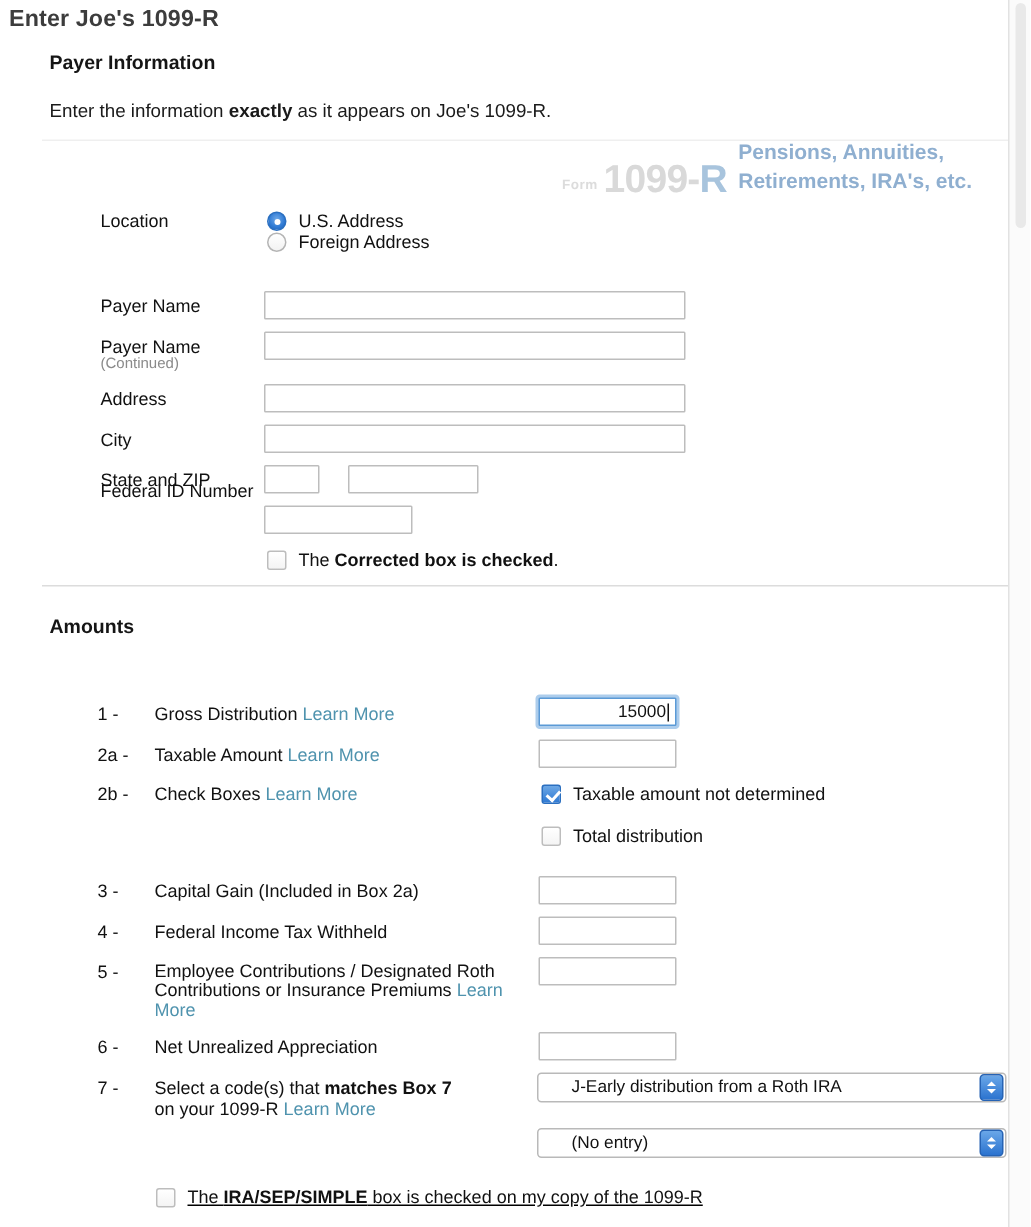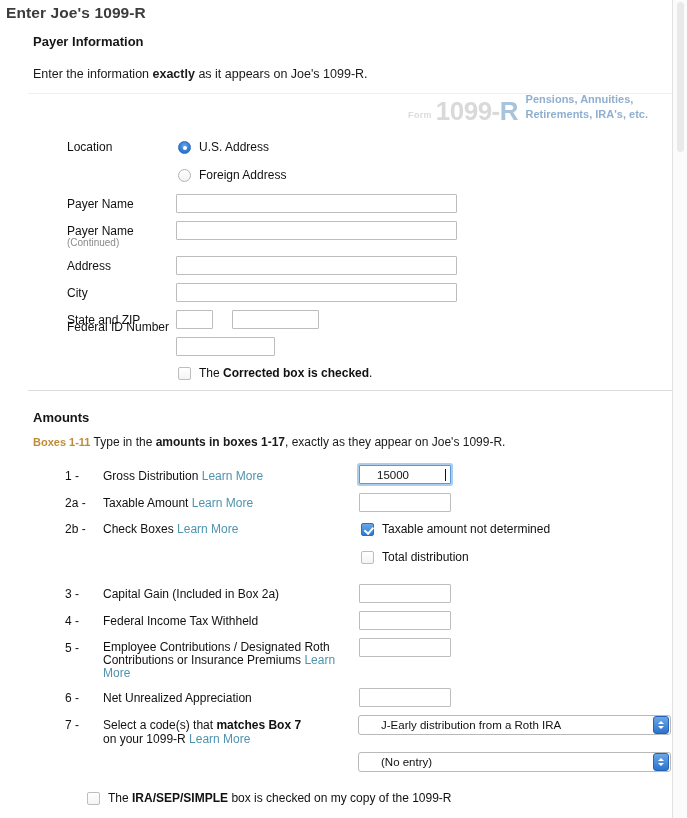--- a/index.html
+++ b/index.html
@@ -87,21 +87,21 @@
   }
   .fb-num {
     font-size: 26px; color: #d9d9d9; font-weight: bold;
     line-height: 1; letter-spacing: -.5px;
   }
   .fb-r {
     font-size: 26px; color: #a8c4dd; font-weight: bold;
     line-height: 1;
   }
   .fb-desc {
-    font-size: 11px; color: #8fafd0; font-weight: bold;
+    font-size: 14px; color: #8fafd0; font-weight: bold;
     line-height: 1.35; margin-left: 7px; margin-bottom: 2px;
   }
 
   
   .row-label {
     position: absolute;
     font-size: 12px; color: #111;
   }
   .sub-label {
     display: block;
@@ -238,21 +238,21 @@
       </div>
     </div>
 
     <div class="row-label" style="left:67px; top:140px;">Location</div>
 
     <div class="radio-wrap" style="left:178px; top:140px;text-align:center;">
       <span class="radio checked"></span>
       <span class="radio-label">U.S. Address</span>
     </div>
 
-    <div class="radio-wrap" style="left:178px; top:168px;">
+    <div class="radio-wrap" style="left:178px; top:154px;">
       <span class="radio"></span>
       <span class="radio-label">Foreign Address</span>
     </div>
 
     <div class="row-label" style="left:67px; top:197px;">Payer Name</div>
     <input class="tinput" style="left: 176px; top: 194px; width: 281px;" value="">
 
     <div class="row-label" style="left:67px; top:224px;">
       <span>Payer Name</span>
       <span class="sub-label">(Continued)</span>
@@ -274,30 +274,27 @@
 
     <div class="cb-wrap" style="left:178px; top:366px;">
       <span class="cbox"></span>
       <span class="cb-label"><span>The </span><b>Corrected box is checked</b><span>.</span></span>
     </div>
 
     <div class="divider" id="div-mid"></div>
 
     <div class="section-head" id="amounts-head">Amounts</div>
 
-    <div class="amounts-intro">
-      <span class="boxes-tag">Boxes 1-11</span><span> Type in the </span><b>amounts in boxes 1-17</b><span>, exactly as they appear on Joe's 1099-R.</span>
-    </div>
 
     <div class="row-label" style="left:65px; top:469px;">1 -</div>
     <div class="row-label" style="left:103px; top:469px;">
       <span>Gross Distribution</span>
       <span class="lm">Learn More</span>
     </div>
-    <div class="tinput amount focused" style="left:359px; top:465px; width:92px; display:flex; align-items:center; justify-content:flex-end;gap:35px;">
+    <div class="tinput amount focused" style="left:359px; top:465px; width:92px; display:flex; align-items:center; justify-content:flex-end;">
       <span>15000</span>
         <span class="caret"></span>
     </div>
 
     <div class="row-label" style="left:65px; top:496px;">2a -</div>
     <div class="row-label" style="left:103px; top:496px;">
       <span>Taxable Amount</span>
       <span class="lm">Learn More</span>
     </div>
     <input class="tinput amount" style="left: 359px; top: 493px; width: 92px;" value="">
@@ -353,21 +350,21 @@
     </div>
 
     <div class="sel" style="left:358px; top:752px; width:313px;">
       <span class="sel-text">(No entry)</span>
       <span class="sel-btn">
           <span class="up"></span>
           <span class="dn"></span>
         </span>
     </div>
 
-    <div class="cb-wrap" style="left:87px; top:791px;">
+    <div class="cb-wrap" style="left:104px; top:791px;text-decoration:underline;">
       <span class="cbox"></span>
       <span class="cb-label"><span>The </span><b>IRA/SEP/SIMPLE</b><span> box is checked on my copy of the 1099-R</span></span>
     </div>
 
   </div>
 
   <div class="scroll-track">
     <div class="scroll-thumb"></div>
   </div>
 

